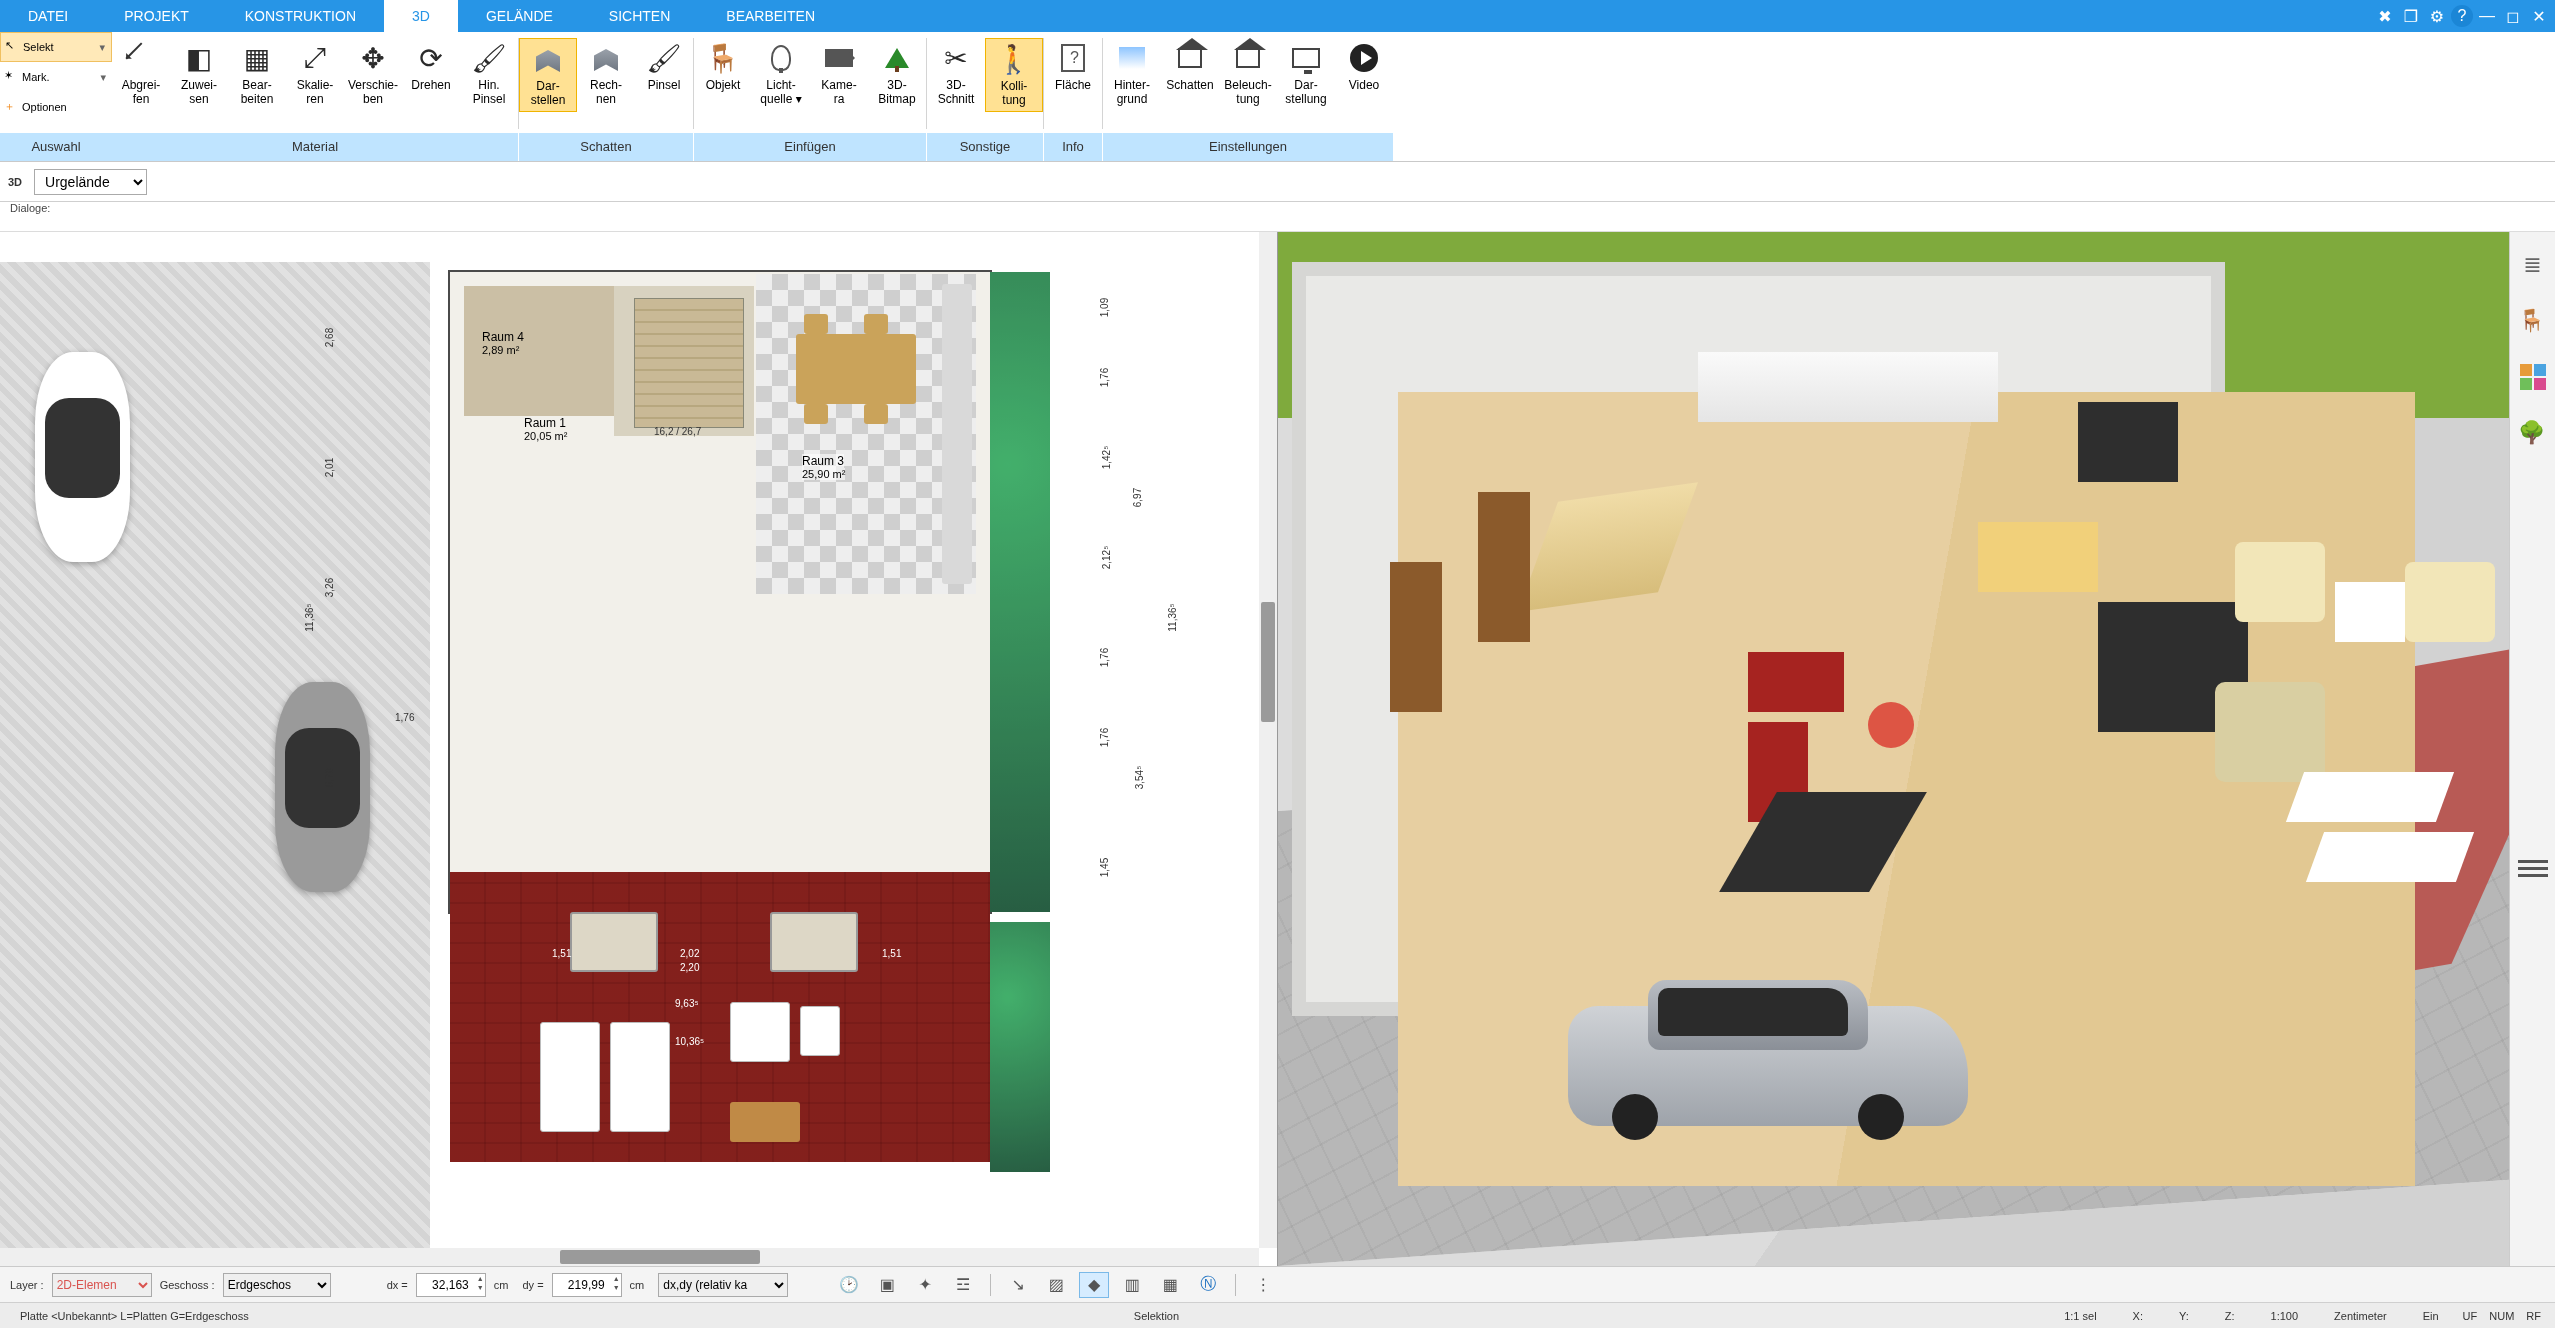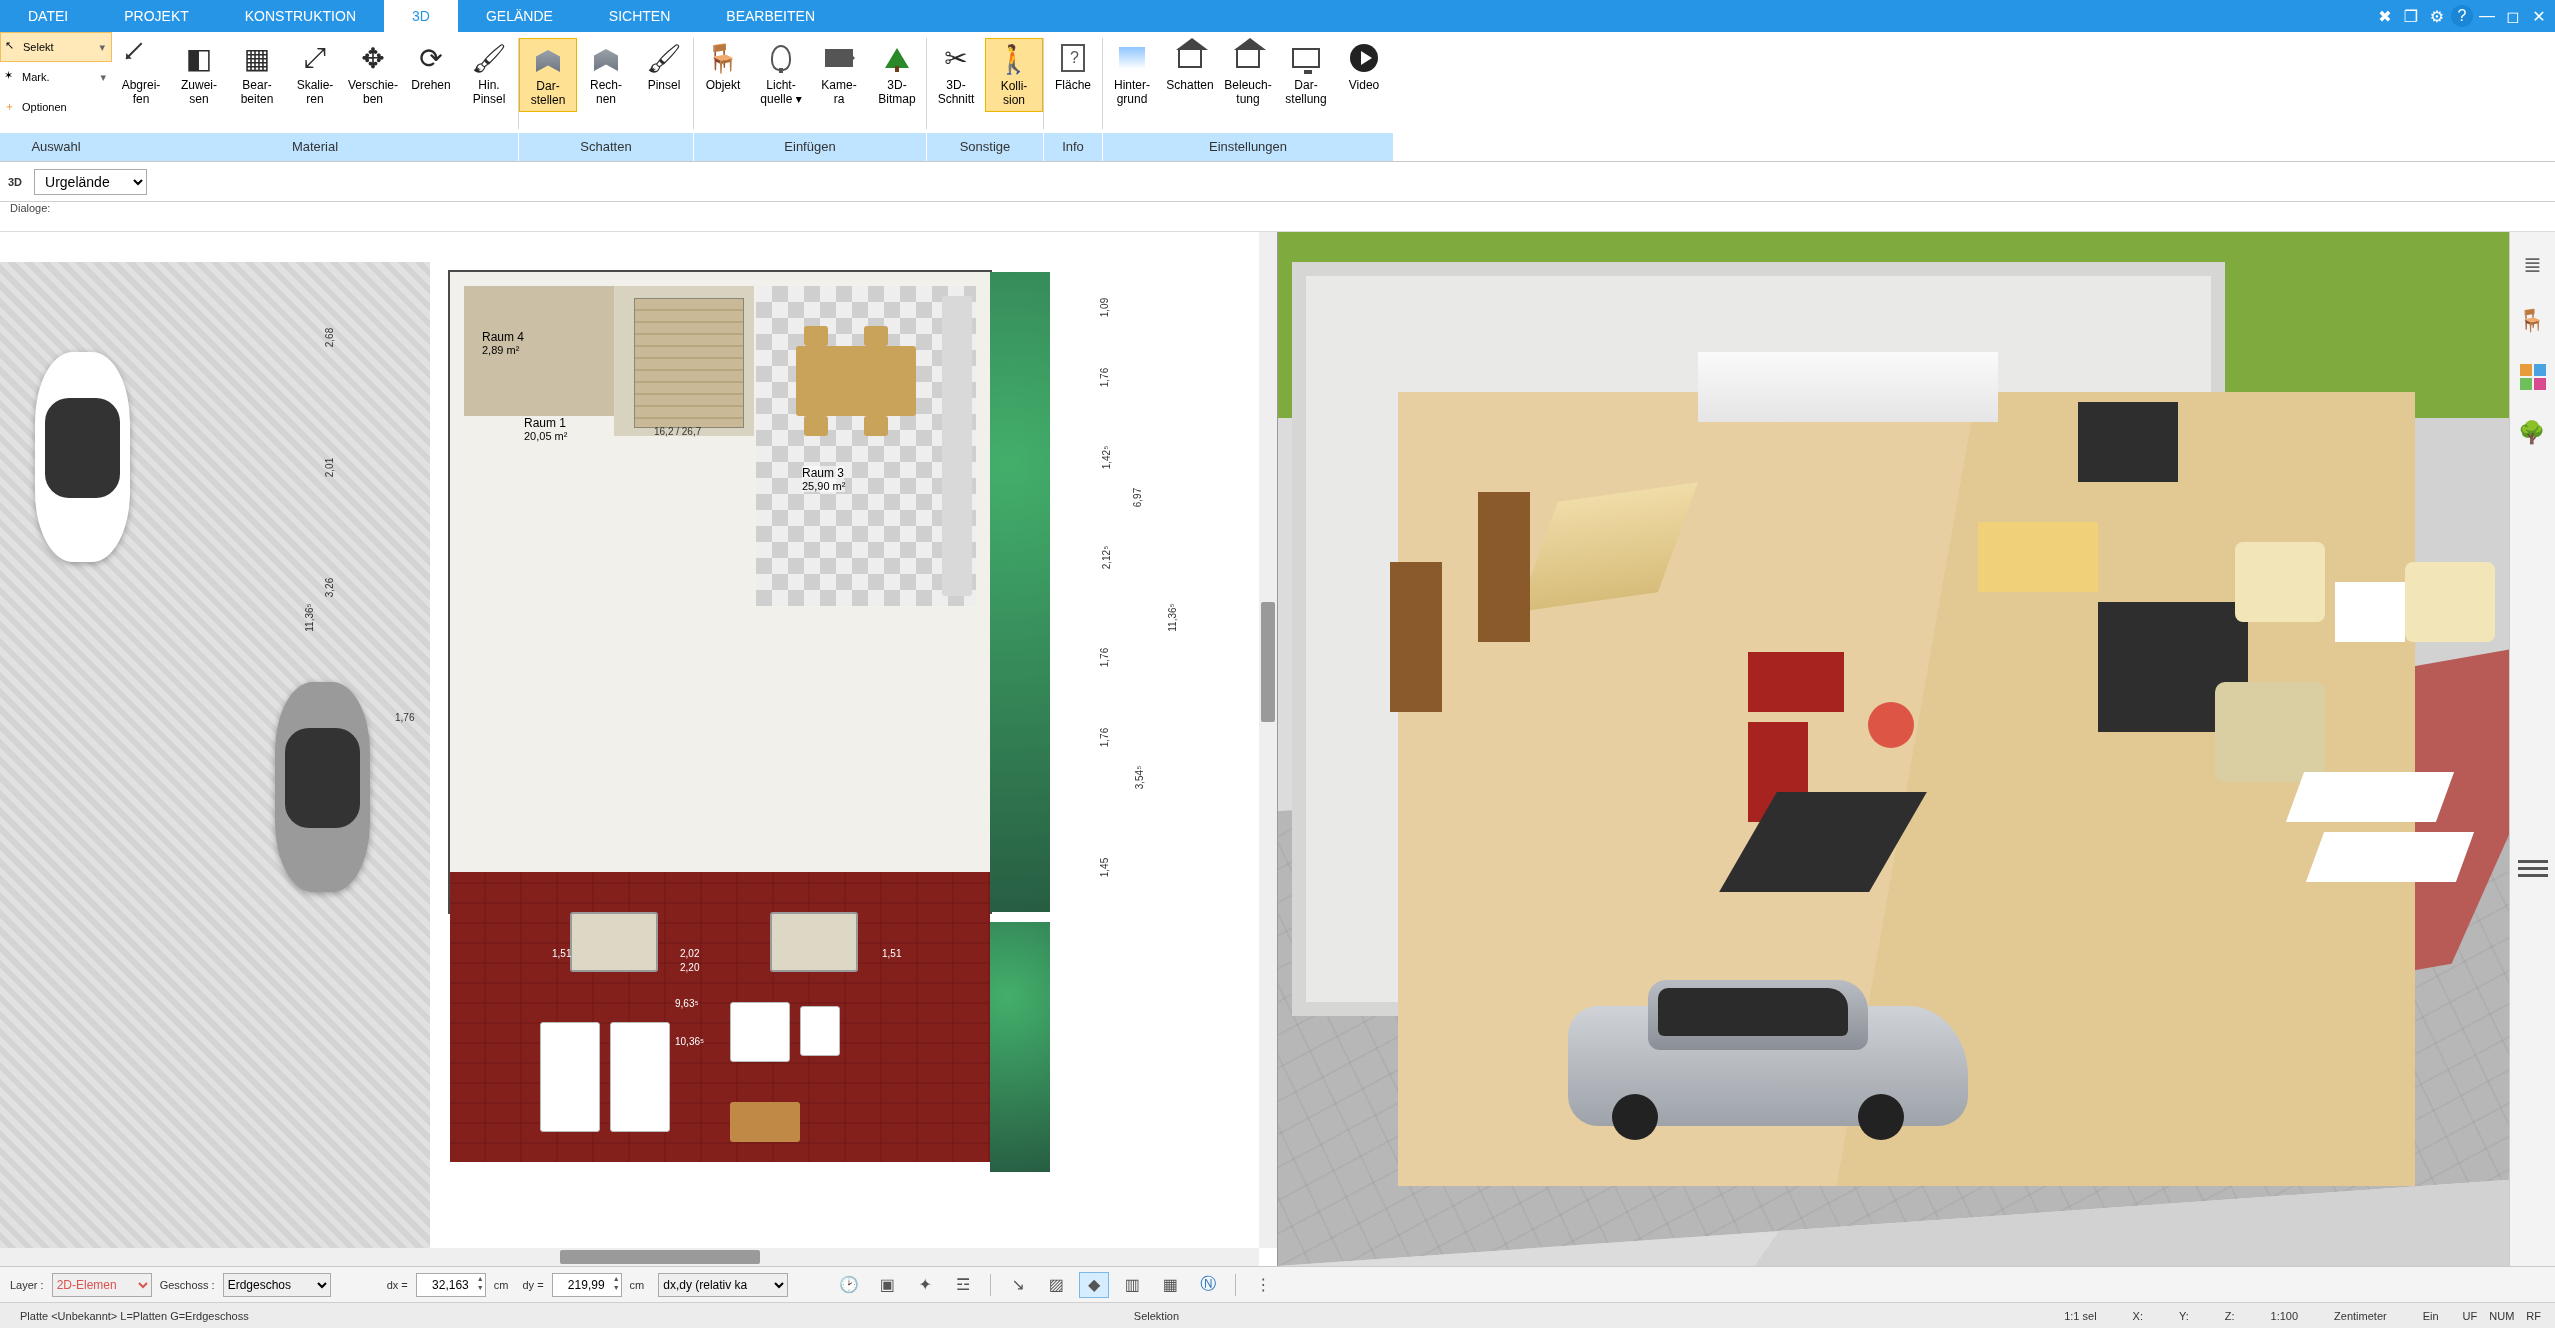--- a/index.html
+++ b/index.html
@@ -278,21 +278,21 @@
   <div class="group">
     <div class="items">
       <div class="btn">
           <div class="glyph icon-scissor">✂</div>
           <div class="lbl">3D-
 Schnitt</div>
         </div>
       <div class="btn lit">
           <div class="glyph icon-man">🚶</div>
           <div class="lbl">Kolli-
-sion</div>
+tung</div>
         </div>
     </div>
     <div class="footer">Sonstige</div>
   </div>
   <div class="sep"></div>
 
   <div class="group">
     <div class="items">
       <div class="btn">
           <div class="glyph">
@@ -382,21 +382,21 @@
         </div>
         <div class="room" style="left:14px; top:14px; width:290px; height:250px; background:transparent;">
           <div style="position:absolute;left:150px;top:0;width:140px;height:150px;background:#d8d2c0;"></div>
 
           <div style="position:absolute;left:170px;top:12px;width:110px;height:130px;
                background:repeating-linear-gradient(#c9b996 0 10px,#b7a77f 10px 12px); border:1px solid #887;"></div>
           <div class="tag" style="left:60px; top:130px;">Raum 1</div>
           <div class="area" style="left:60px; top:144px;">20,05 m²</div>
           <div class="dimtxt" style="left:190px; top:140px;">16,2 / 26,7</div>
         </div>
-        <div class="room tile" style="left:306px; top:14px; width:220px; height:320px;">
+        <div class="room tile" style="left:306px; top:2px; width:220px; height:320px;">
           <div class="tag" style="left:46px; top:180px; background:rgba(255,255,255,.6);">Raum 3</div>
           <div class="area" style="left:46px; top:194px; background:rgba(255,255,255,.6);">25,90 m²</div>
 
           <div class="furn" style="left:40px;top:60px;width:120px;height:70px;background:#caa35a;"></div>
           <div class="furn" style="left:48px;top:40px;width:24px;height:20px;background:#caa35a;"></div>
           <div class="furn" style="left:108px;top:40px;width:24px;height:20px;background:#caa35a;"></div>
           <div class="furn" style="left:48px;top:130px;width:24px;height:20px;background:#caa35a;"></div>
           <div class="furn" style="left:108px;top:130px;width:24px;height:20px;background:#caa35a;"></div>
           <div class="furn" style="right:4px;top:10px;width:30px;height:300px;background:#d9d9d9;"></div>
         </div>

